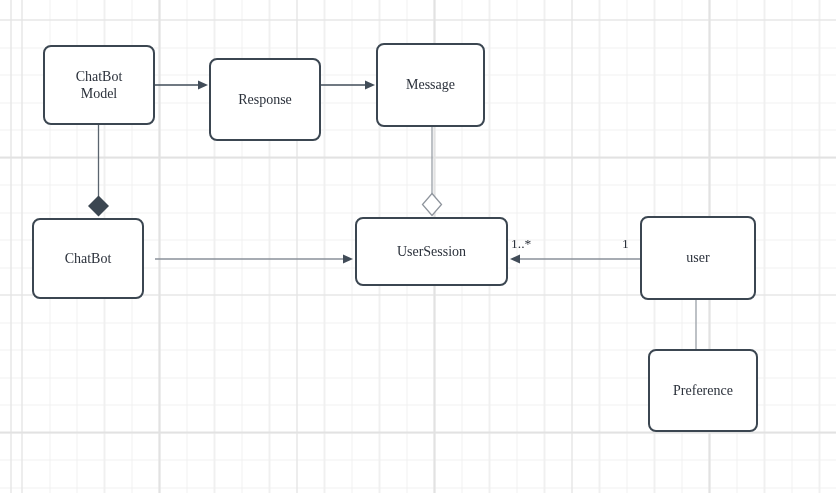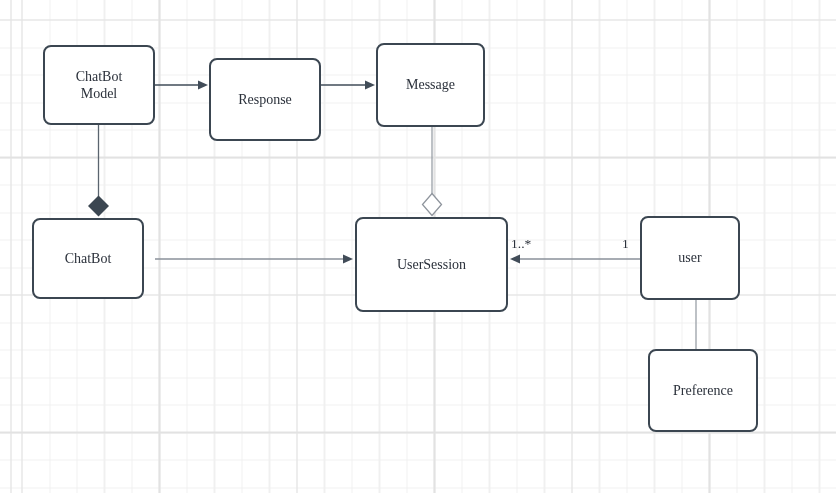--- a/index.html
+++ b/index.html
@@ -101,25 +101,25 @@
   </div>
 
   <div class="node" style="left:376px; top:43px; width:109px; height:84px;">
     <span>Message</span>
   </div>
 
   <div class="node" style="left:32px; top:218px; width:112px; height:81px;">
     <span>ChatBot</span>
   </div>
 
-  <div class="node" style="left:355px; top:217px; width:153px; height:95px;">
+  <div class="node" style="left:355px; top:217px; width:153px; height:69px;">
     <span>UserSession</span>
   </div>
 
-  <div class="node" style="left:640px; top:216px; width:100px; height:84px;">
+  <div class="node" style="left:640px; top:216px; width:116px; height:84px;">
     <span>user</span>
   </div>
 
   <div class="node" style="left:648px; top:349px; width:110px; height:83px;">
     <span>Preference</span>
   </div>
 
   <div class="mult-label" style="left:511px; top:237px;">1..*</div>
 
   <div class="mult-label" style="left:622px; top:237px;">1</div>

